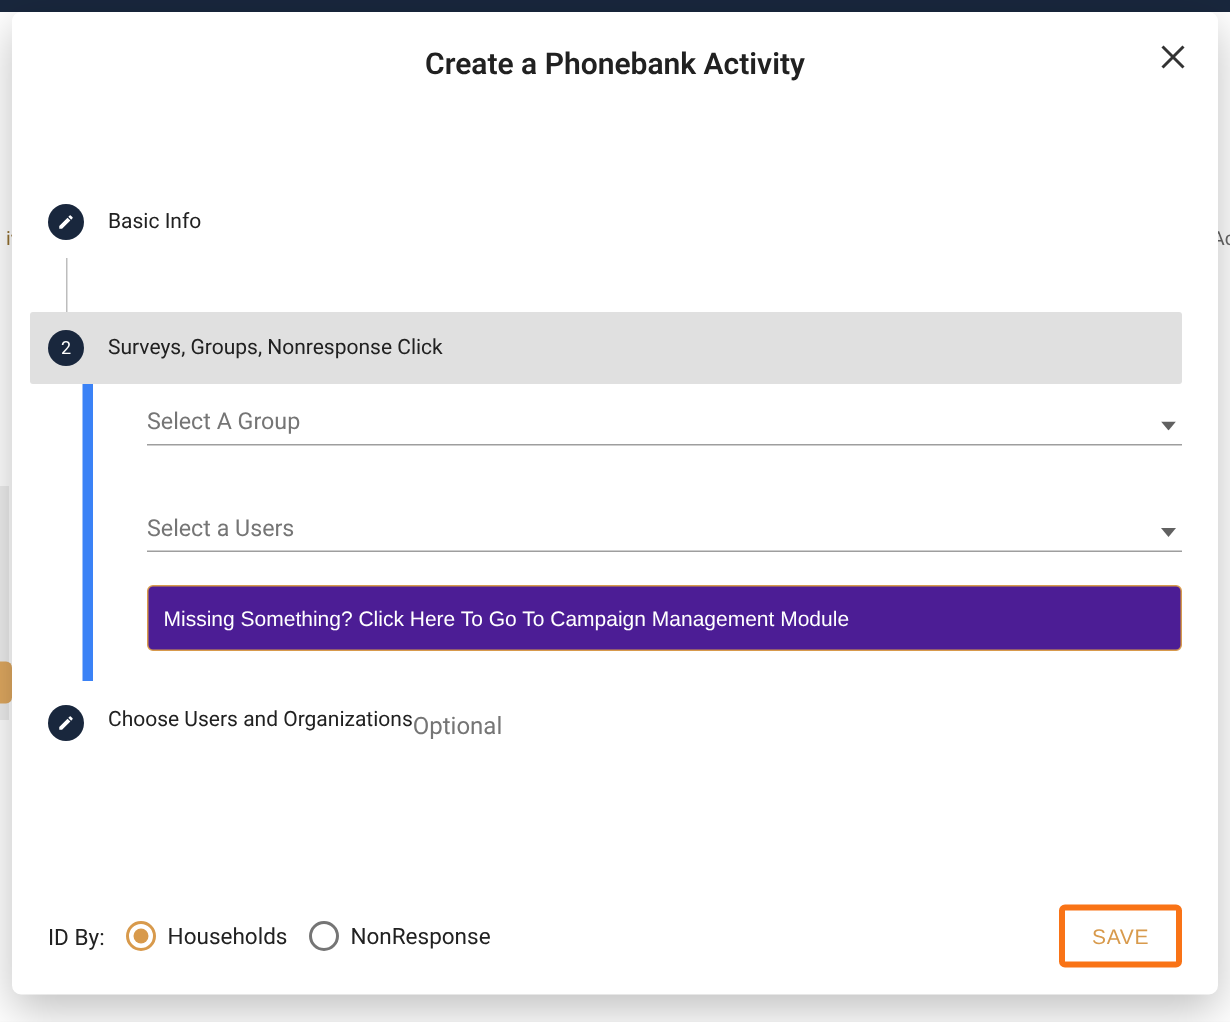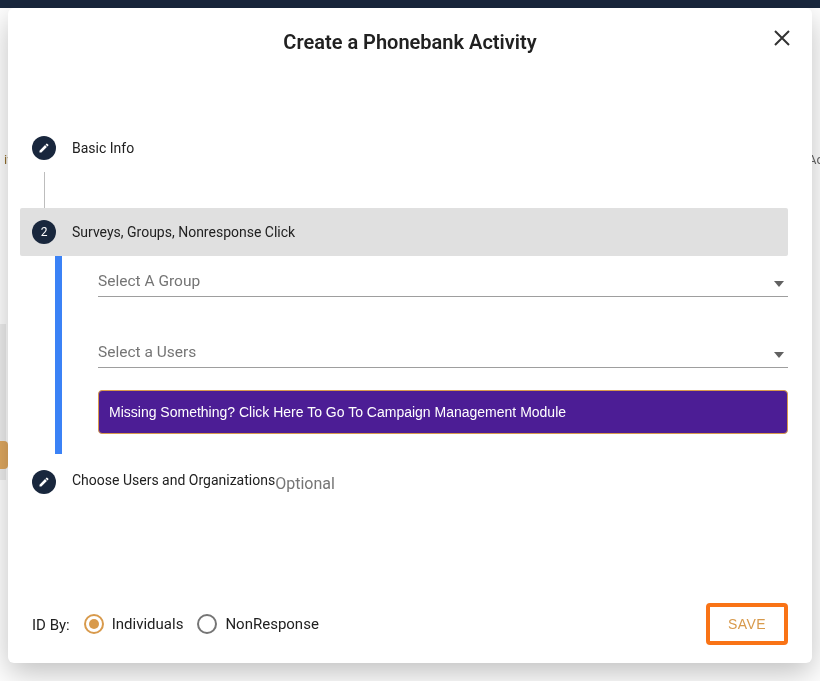--- a/index.html
+++ b/index.html
@@ -378,21 +378,21 @@
   </div>
 
   <div class="modal-footer">
     <div class="idby-wrap">
       <span class="idby-label">ID By:</span>
 
       <div class="radio-opt">
         <div class="radio-circle selected">
           <div class="radio-dot"></div>
         </div>
-        <span class="radio-text">Individuals</span>
+        <span class="radio-text">Households</span>
       </div>
 
       <div class="radio-opt">
         <div class="radio-circle"></div>
         <span class="radio-text">NonResponse</span>
       </div>
     </div>
 
     <button class="save-btn">SAVE</button>
   </div>

